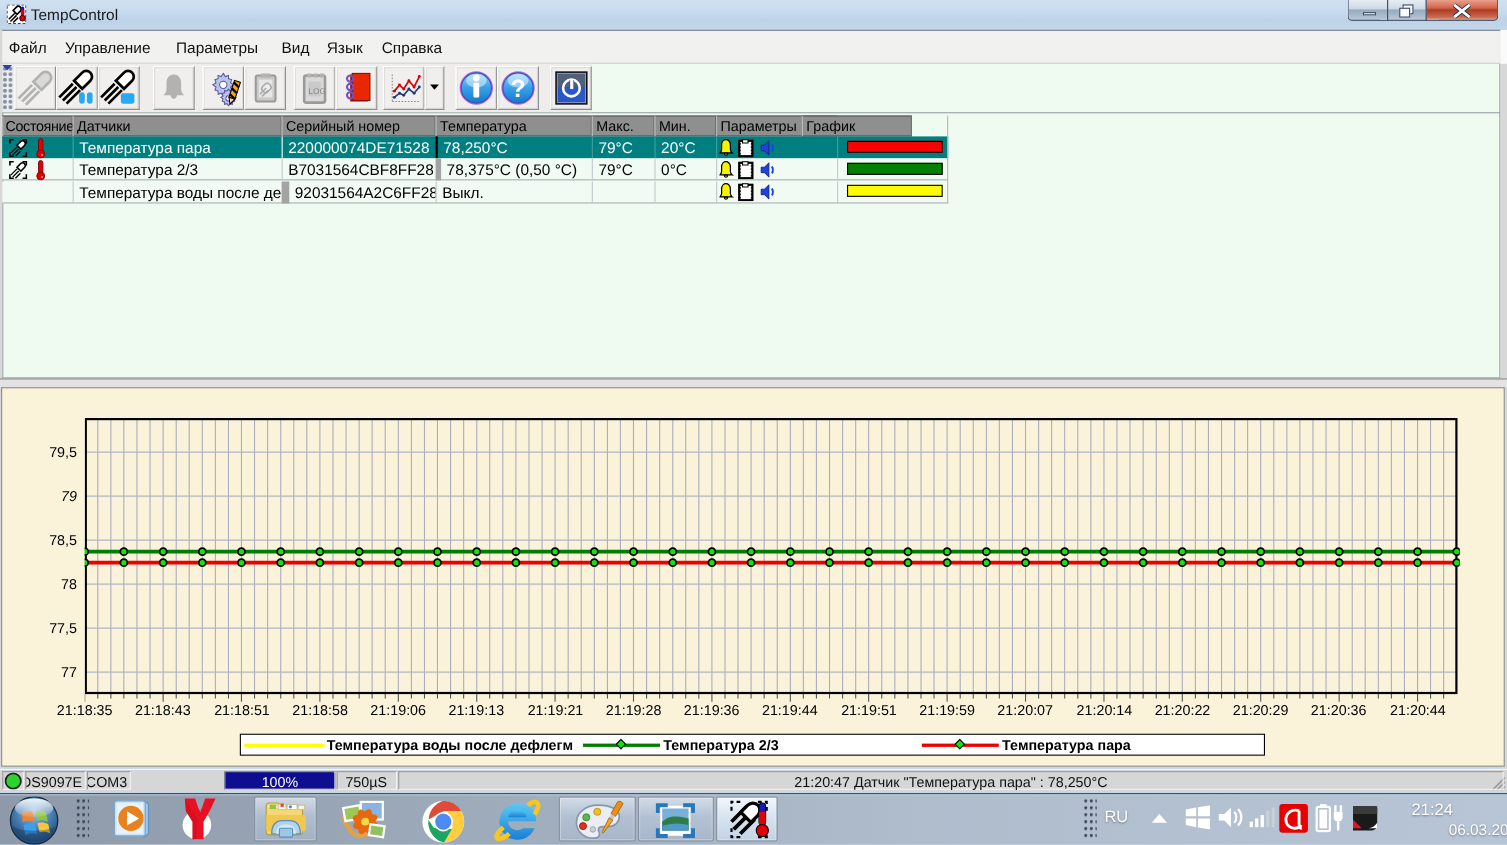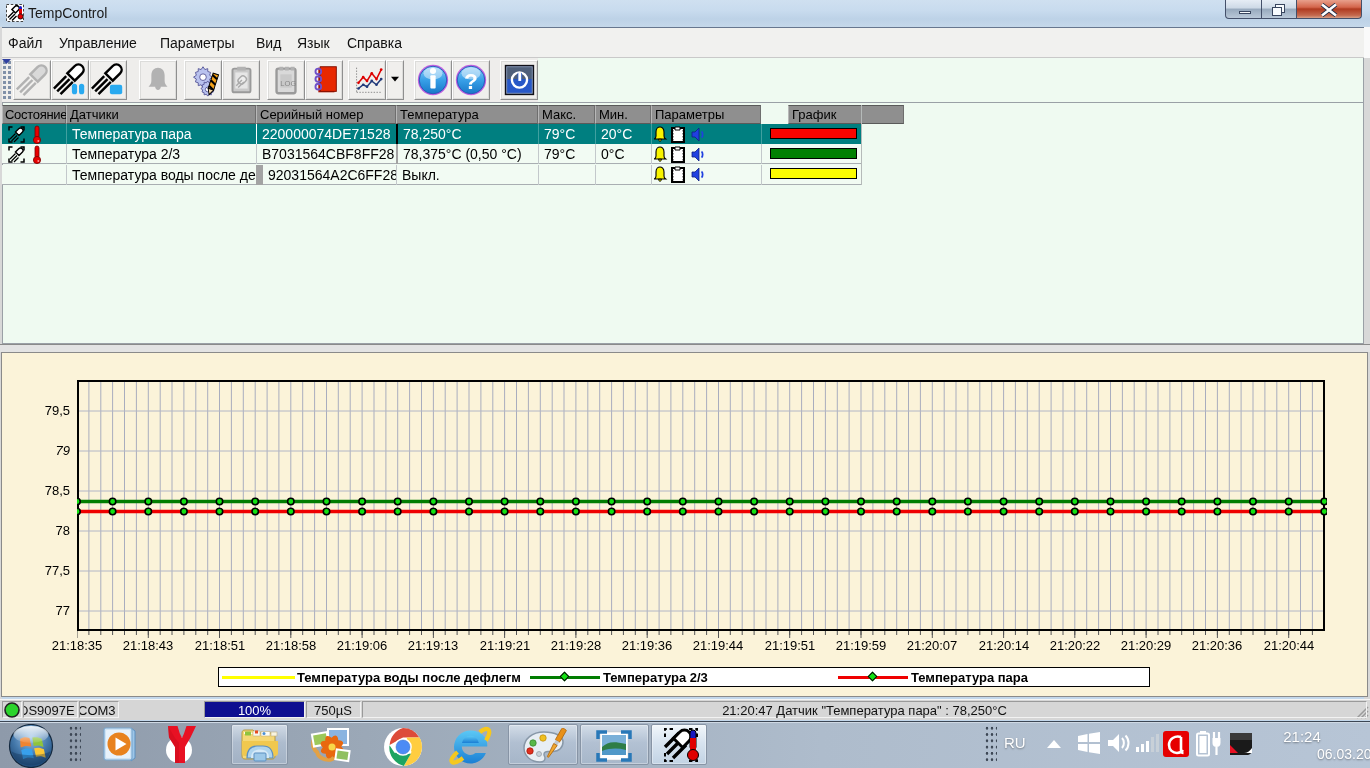--- a/index.html
+++ b/index.html
@@ -213,38 +213,38 @@
 <rect x="18.3" y="11" width="3" height="9" fill="#fff"></rect>
       </svg></div>
 
   <div class="abs hcell" style="left:2px;width:64px;padding-left:2px;letter-spacing:-0.3px;">Состояние</div>
   <div class="abs hcell" style="left:66px;width:190px;">Датчики</div>
   <div class="abs hcell" style="left:256px;width:140px;">Серийный номер</div>
   <div class="abs hcell" style="left:396px;width:142px;">Температура</div>
   <div class="abs hcell" style="left:538px;width:57px;">Макс.</div>
   <div class="abs hcell" style="left:595px;width:56px;">Мин.</div>
   <div class="abs hcell" style="left:651px;width:110px;">Параметры</div>
-  <div class="abs hcell" style="left:788px;width:116px;">График</div>
+  <div class="abs hcell" style="left:729px;width:100px;">График</div>
 
   <div class="abs row" style="top:124px;left:2px;background:#007f80;color:#fff;">
     <div class="abs cell" style="left:0;width:64px;"></div>
     <div class="abs cell" style="left:64px;width:190px;border-left:1px solid #40a0a0;">Температура пара</div>
     <div class="abs cell" style="left:254px;width:140px;border-left:1px solid #ffffff;">220000074DE71528</div>
     <div class="abs cell" style="left:394px;width:142px;border-left:2px solid #000000;">78,250°C</div>
     <div class="abs cell" style="left:536px;width:57px;border-left:1px solid #40a0a0;">79°C</div>
     <div class="abs cell" style="left:593px;width:56px;border-left:1px solid #40a0a0;">20°C</div>
     <div class="abs cell" style="left:649px;width:110px;border-left:1px solid #40a0a0;"></div>
     <div class="abs cell" style="left:759px;width:99px;border-left:1px solid #40a0a0;"></div>
   </div>
 
   <div class="abs row" style="top:144px;left:2px;background:#f2fbf3;color:#000;border-bottom:1px solid #a9aeb2;">
     <div class="abs cell" style="left:0;width:64px;"></div>
     <div class="abs cell" style="left:64px;width:190px;border-left:1px solid #c3c8cb;">Температура 2/3</div>
     <div class="abs cell" style="left:254px;width:140px;border-left:1px solid #c3c8cb;">B7031564CBF8FF28</div>
-    <div class="abs cell" style="left:394px;width:142px;border-left:2px solid #a3a3a3;">78,375°C (0,50 °C)</div>
+    <div class="abs cell" style="left:394px;width:142px;border-left:5px solid #a3a3a3;">78,375°C (0,50 °C)</div>
     <div class="abs cell" style="left:536px;width:57px;border-left:1px solid #c3c8cb;">79°C</div>
     <div class="abs cell" style="left:593px;width:56px;border-left:1px solid #c3c8cb;">0°C</div>
     <div class="abs cell" style="left:649px;width:110px;border-left:1px solid #c3c8cb;"></div>
     <div class="abs cell" style="left:759px;width:99px;border-left:1px solid #c3c8cb;"></div>
   </div>
 
   <div class="abs row" style="top:165px;left:2px;background:#f2fbf3;color:#000;border-bottom:1px solid #a9aeb2;">
     <div class="abs cell" style="left:0;width:64px;"></div>
     <div class="abs cell" style="left:64px;width:190px;border-left:1px solid #c3c8cb;">Температура воды после дефлегм</div>
     <div class="abs cell" style="left:254px;width:140px;border-left:7px solid #a3a3a3;">92031564A2C6FF28</div>

